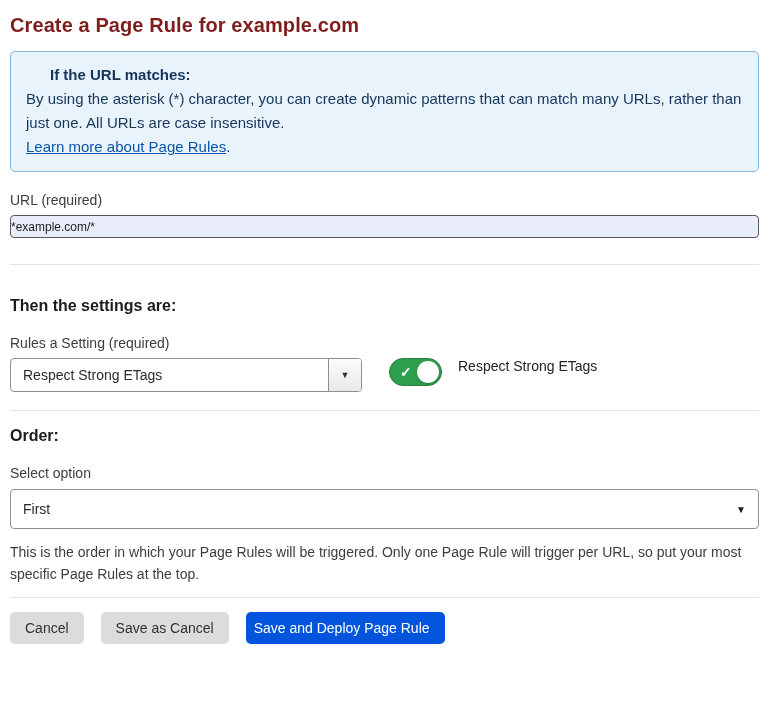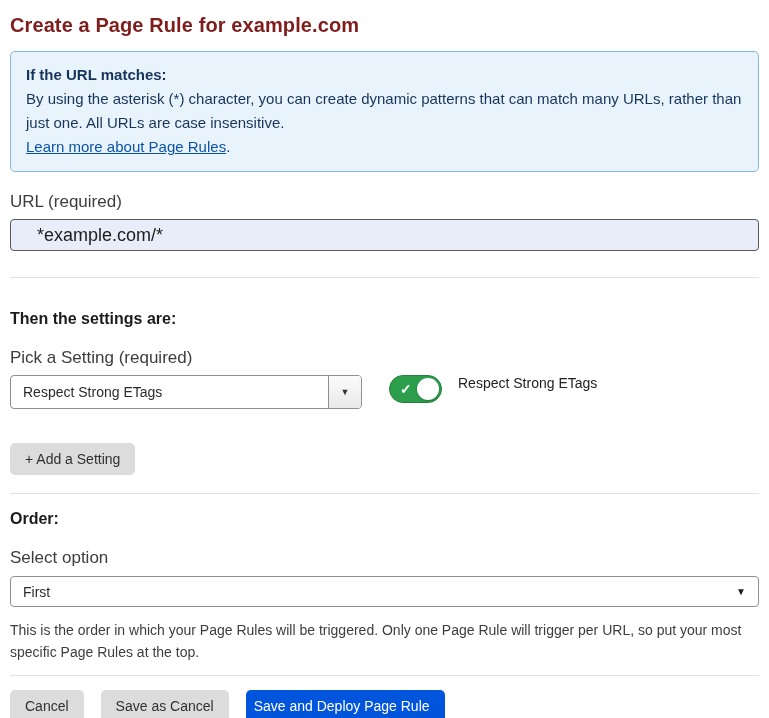--- a/index.html
+++ b/index.html
@@ -23,41 +23,41 @@
 
   .info-box {
     background: #e9f3fc;
     border: 1px solid #84b7dd;
     border-radius: 5px;
     padding: 11px 15px 12px 15px;
     color: #16355c;
     font-size: 15px;
     line-height: 24px;
   }
-  .info-box .info-heading { font-weight: bold; }
+  .info-box .info-heading { font-weight: bold; margin-left: 24px; }
   .info-box .info-link { color: #0b54a8; text-decoration: underline; cursor: pointer; }
 
   .field-label {
     display: block;
-    font-size: 17px;
+    font-size: 14px;
     color: #3d3d3d;
     margin-top: 20px;
     margin-bottom: 7px;
   }
 
   .url-input {
     display: block;
     width: 100%;
-    height: 32px;
+    height: 23px;
     background: #e9edf9;
     border: 1px solid #595959;
     border-radius: 4px;
-    padding: 0 26px;
+    padding: 0 0;
     font-family: "Liberation Sans", sans-serif;
-    font-size: 18px;
+    font-size: 12px;
     color: #1d1d1d;
     outline: none;
   }
 
   hr.divider {
     border: none;
     border-top: 1px solid #e2e2e2;
     margin: 0;
   }
   hr.d1 { margin-top: 26px; }
@@ -156,21 +156,21 @@
   }
   .btn.gray { background: #dcdcdc; color: #303030; }
   .btn.primary { background: #0055dc; color: #ffffff; padding-left: 8px; }
   .add-setting-btn { margin-top: 34px; display: inline-block; }
 
   .order-select {
     display: flex;
     align-items: center;
     justify-content: space-between;
     width: 100%;
-    height: 31px;
+    height: 40px;
     border: 1px solid #8f8f8f;
     border-radius: 4px;
     background: #ffffff;
     padding: 0 12px;
     font-size: 14px;
     color: #2b2b2b;
     cursor: pointer;
     margin-top: 8px;
   }
   .order-select .chev { font-size: 10px; color: #1d1d1d; }
@@ -202,37 +202,36 @@
     <div class="info-link-line"><a class="info-link">Learn more about Page Rules</a><span>.</span></div>
   </div>
 
   <label class="field-label">URL (required)</label>
   <input class="url-input" type="text" value="*example.com/*" style="">
 
   <hr class="divider d1">
 
   <h2 class="section-heading settings-heading">Then the settings are:</h2>
 
-  <label class="field-label">Pick a Setting (required)</label>
+  <label class="field-label">Rules a Setting (required)</label>
 
   <div class="setting-row">
     <div class="select-widget">
       <span class="select-value">Respect Strong ETags</span>
       <span class="select-btn">
           <span class="triangle">▼</span>
         </span>
     </div>
     <div class="toggle">
       <span class="check">✓</span>
       <span class="knob"></span>
     </div>
     <span class="toggle-label">Respect Strong ETags</span>
   </div>
 
-  <button class="btn gray add-setting-btn">+ Add a Setting</button>
 
   <hr class="divider d2">
 
   <h2 class="section-heading order-heading">Order:</h2>
 
   <label class="field-label">Select option</label>
 
   <div class="order-select">
     <span>First</span>
     <span class="chev">▼</span>

